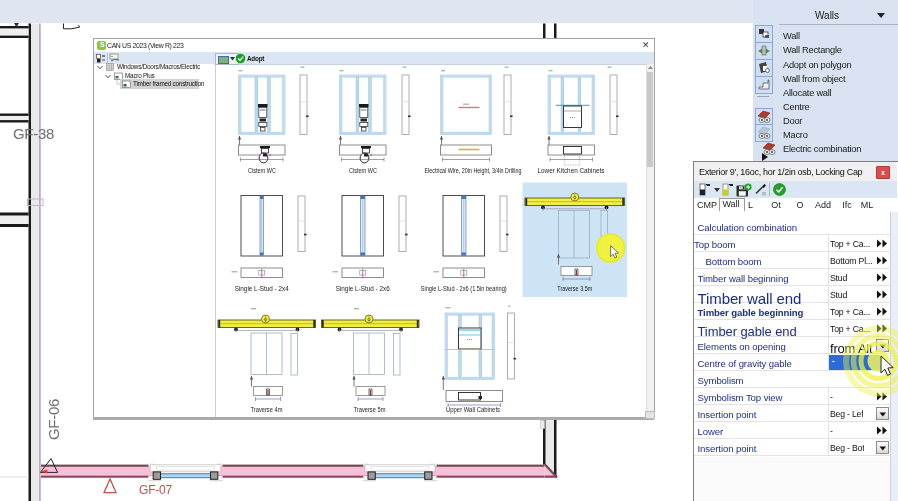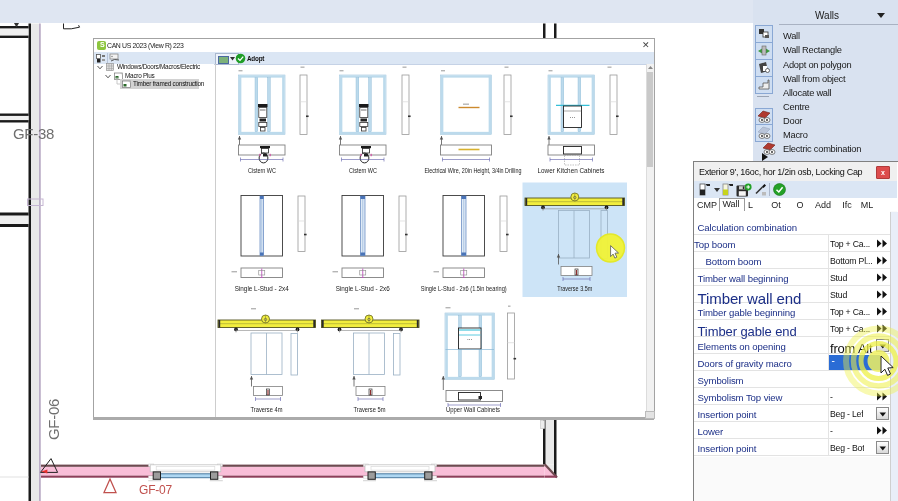--- a/index.html
+++ b/index.html
@@ -553,21 +553,21 @@
       </svg>
       <div class="abs" style="left:0;top:91px;width:196px;height:1px;background:#e3e3e3;"></div>
       <div class="abs nav" style="left:3.5px;top:79px;font-size:15px;letter-spacing:-0.1px;">Timber wall end</div>
       <div class="abs" style="left:133.5px;top:75px;width:1px;height:17px;background:#e3e3e3;"></div>
       <div class="abs" style="left:136px;top:79px;font-size:8.7px;letter-spacing:-0.2px;color:#111;white-space:nowrap;max-width:45px;overflow:hidden;">Stud</div>
       <svg class="abs" style="left:182px;top:79px;" width="13" height="9">
         <path d="M1 0.5 L5.5 4.5 L1 8.5 Z" fill="#111"></path>
         <path d="M6.5 0.5 L11 4.5 L6.5 8.5 Z" fill="#111"></path>
       </svg>
       <div class="abs" style="left:0;top:108px;width:196px;height:1px;background:#e3e3e3;"></div>
-      <div class="abs nav" style="left:3.5px;top:96px;font-size:9.6px;letter-spacing:-0.1px;">Timber gable beginning</div>
+      <div class="abs nav" style="left:3.5px;top:96px;font-size:9.6px;letter-spacing:-0.1px;font-weight:bold;">Timber gable beginning</div>
       <div class="abs" style="left:133.5px;top:92px;width:1px;height:17px;background:#e3e3e3;"></div>
       <div class="abs" style="left:136px;top:96px;font-size:8.7px;letter-spacing:-0.2px;color:#111;white-space:nowrap;max-width:45px;overflow:hidden;">Top + Ca...</div>
       <svg class="abs" style="left:182px;top:96px;" width="13" height="9">
         <path d="M1 0.5 L5.5 4.5 L1 8.5 Z" fill="#111"></path>
         <path d="M6.5 0.5 L11 4.5 L6.5 8.5 Z" fill="#111"></path>
       </svg>
       <div class="abs" style="left:0;top:125px;width:196px;height:1px;background:#e3e3e3;"></div>
       <div class="abs nav" style="left:3.5px;top:113px;font-size:13px;letter-spacing:-0.1px;">Timber gable end</div>
       <div class="abs" style="left:133.5px;top:109px;width:1px;height:17px;background:#e3e3e3;"></div>
       <div class="abs" style="left:136px;top:113px;font-size:8.7px;letter-spacing:-0.2px;color:#111;white-space:nowrap;max-width:45px;overflow:hidden;">Top + Ca...</div>
@@ -577,21 +577,21 @@
       </svg>
       <div class="abs" style="left:0;top:142px;width:196px;height:1px;background:#e3e3e3;"></div>
       <div class="abs nav" style="left:3.5px;top:130px;font-size:9.6px;letter-spacing:-0.1px;">Elements on opening</div>
       <div class="abs" style="left:133.5px;top:126px;width:1px;height:17px;background:#e3e3e3;"></div>
       <div class="abs" style="left:136px;top:130px;font-size:13px;letter-spacing:-0.2px;color:#111;white-space:nowrap;max-width:45px;overflow:hidden;">from Alt F7</div>
       <div class="abs" style="left:181.5px;top:127.5px;width:13px;height:13.5px;background:linear-gradient(#fefefe,#d8d8d8);border:1px solid #8a8a8a;box-sizing:border-box;"></div>
       <svg class="abs" style="left:184.5px;top:132.5px;" width="8" height="5">
         <path d="M0.5 0.5 L7 0.5 L3.75 4.5 Z" fill="#111"></path>
       </svg>
       <div class="abs" style="left:0;top:159px;width:196px;height:1px;background:#e3e3e3;"></div>
-      <div class="abs nav" style="left:3.5px;top:147px;font-size:9.6px;letter-spacing:-0.1px;">Doors of gravity macro</div>
+      <div class="abs nav" style="left:3.5px;top:147px;font-size:9.6px;letter-spacing:-0.1px;">Centre of gravity gable</div>
       <div class="abs" style="left:133.5px;top:143px;width:1px;height:17px;background:#e3e3e3;"></div>
       <div class="abs" style="left:134.5px;top:144px;width:48px;height:15px;background:#2a6cd5;color:#fff;font-size:10px;padding-left:3px;">-</div>
       <div class="abs" style="left:0;top:176px;width:196px;height:1px;background:#e3e3e3;"></div>
       <div class="abs nav" style="left:3.5px;top:164px;font-size:9.6px;letter-spacing:-0.1px;">Symbolism</div>
       <div class="abs" style="left:0;top:193px;width:196px;height:1px;background:#e3e3e3;"></div>
       <div class="abs nav" style="left:3.5px;top:181px;font-size:9.6px;letter-spacing:-0.1px;">Symbolism Top view</div>
       <div class="abs" style="left:133.5px;top:177px;width:1px;height:17px;background:#e3e3e3;"></div>
       <div class="abs" style="left:136px;top:181px;font-size:8.7px;letter-spacing:-0.2px;color:#111;white-space:nowrap;max-width:45px;overflow:hidden;">-</div>
       <svg class="abs" style="left:182px;top:181px;" width="13" height="9">
         <path d="M1 0.5 L5.5 4.5 L1 8.5 Z" fill="#111"></path>

